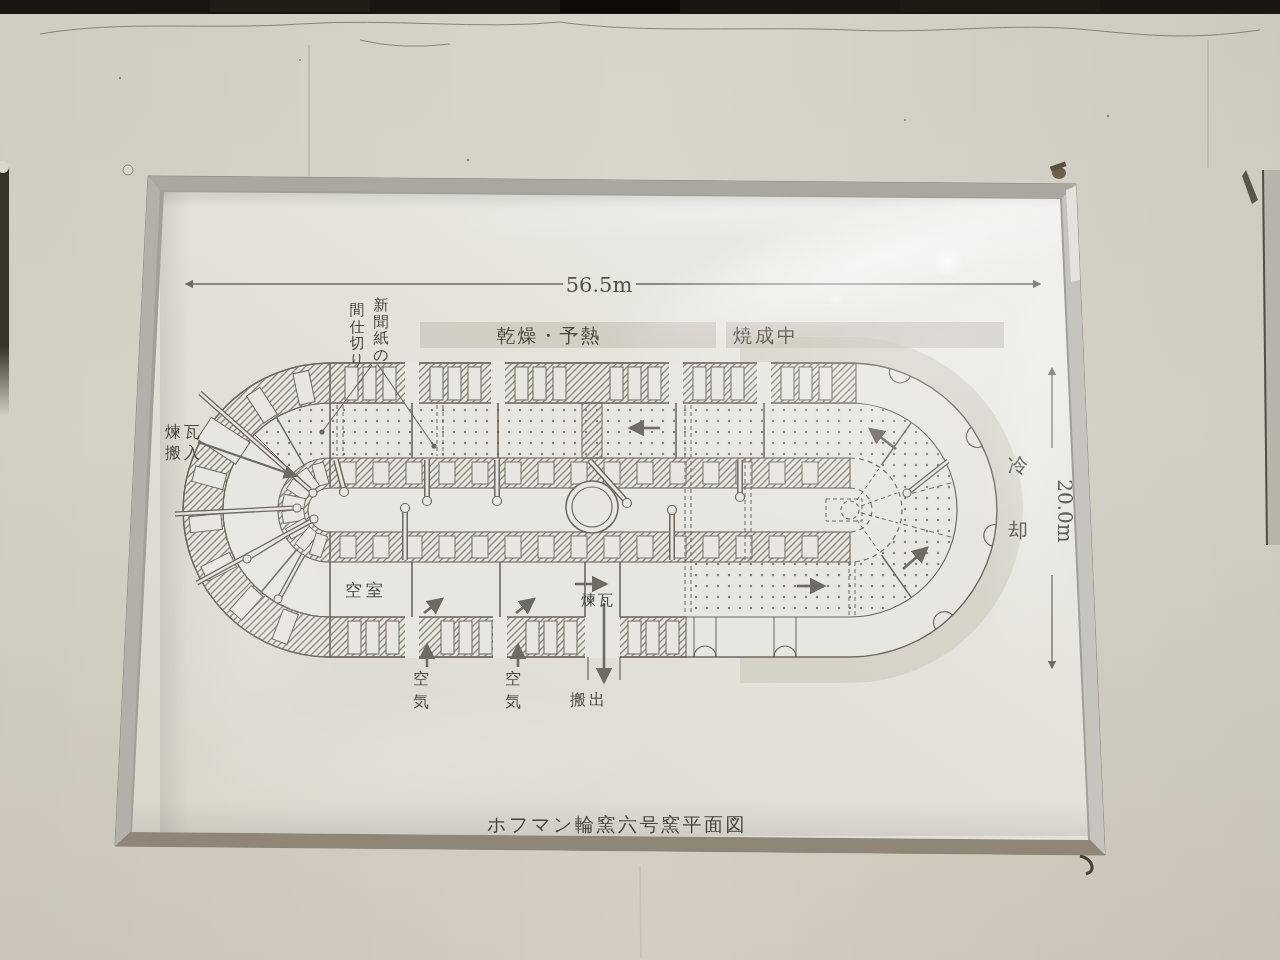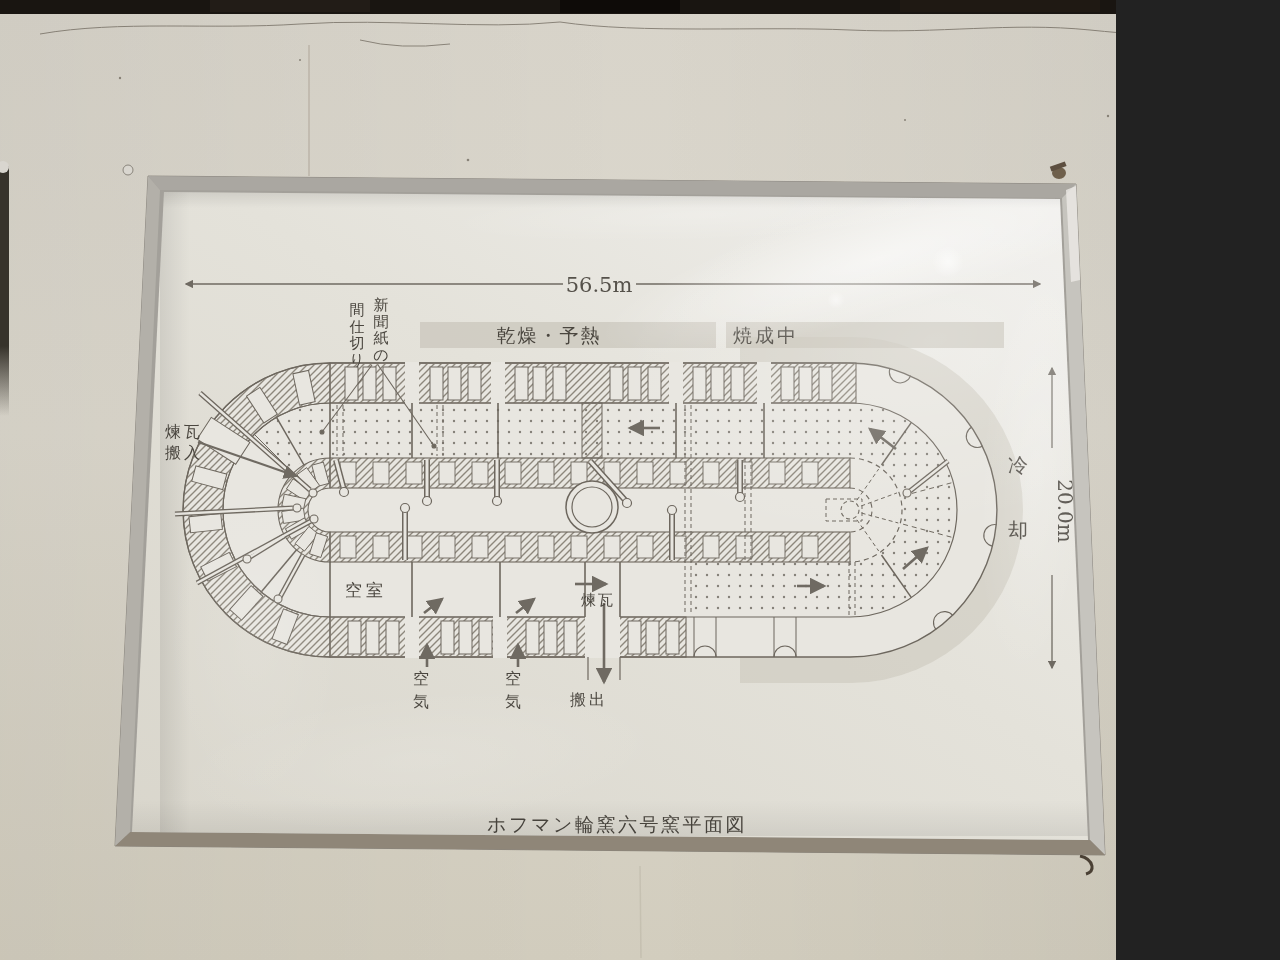--- a/index.html
+++ b/index.html
@@ -1,16 +1,16 @@
 <!DOCTYPE html>
 <html><head>
 <meta charset="utf-8">
 <style>
   html,body{margin:0;padding:0;background:#222;}
-  .scene{position:relative;width:1116px;height:960px;overflow:hidden;
+  .scene{position:relative;width:1280px;height:960px;overflow:hidden;
          font-family:"Liberation Sans",sans-serif;}
   svg{display:block;}
   text{font-family:"Liberation Sans",sans-serif;fill:#4b473f;}
   .dim{font-family:"DejaVu Serif",serif;fill:#55514a;}
   .jt{fill:#4a463f;}
   .ttl{letter-spacing:2.5px;}
 </style>
 </head>
 <body>
 

